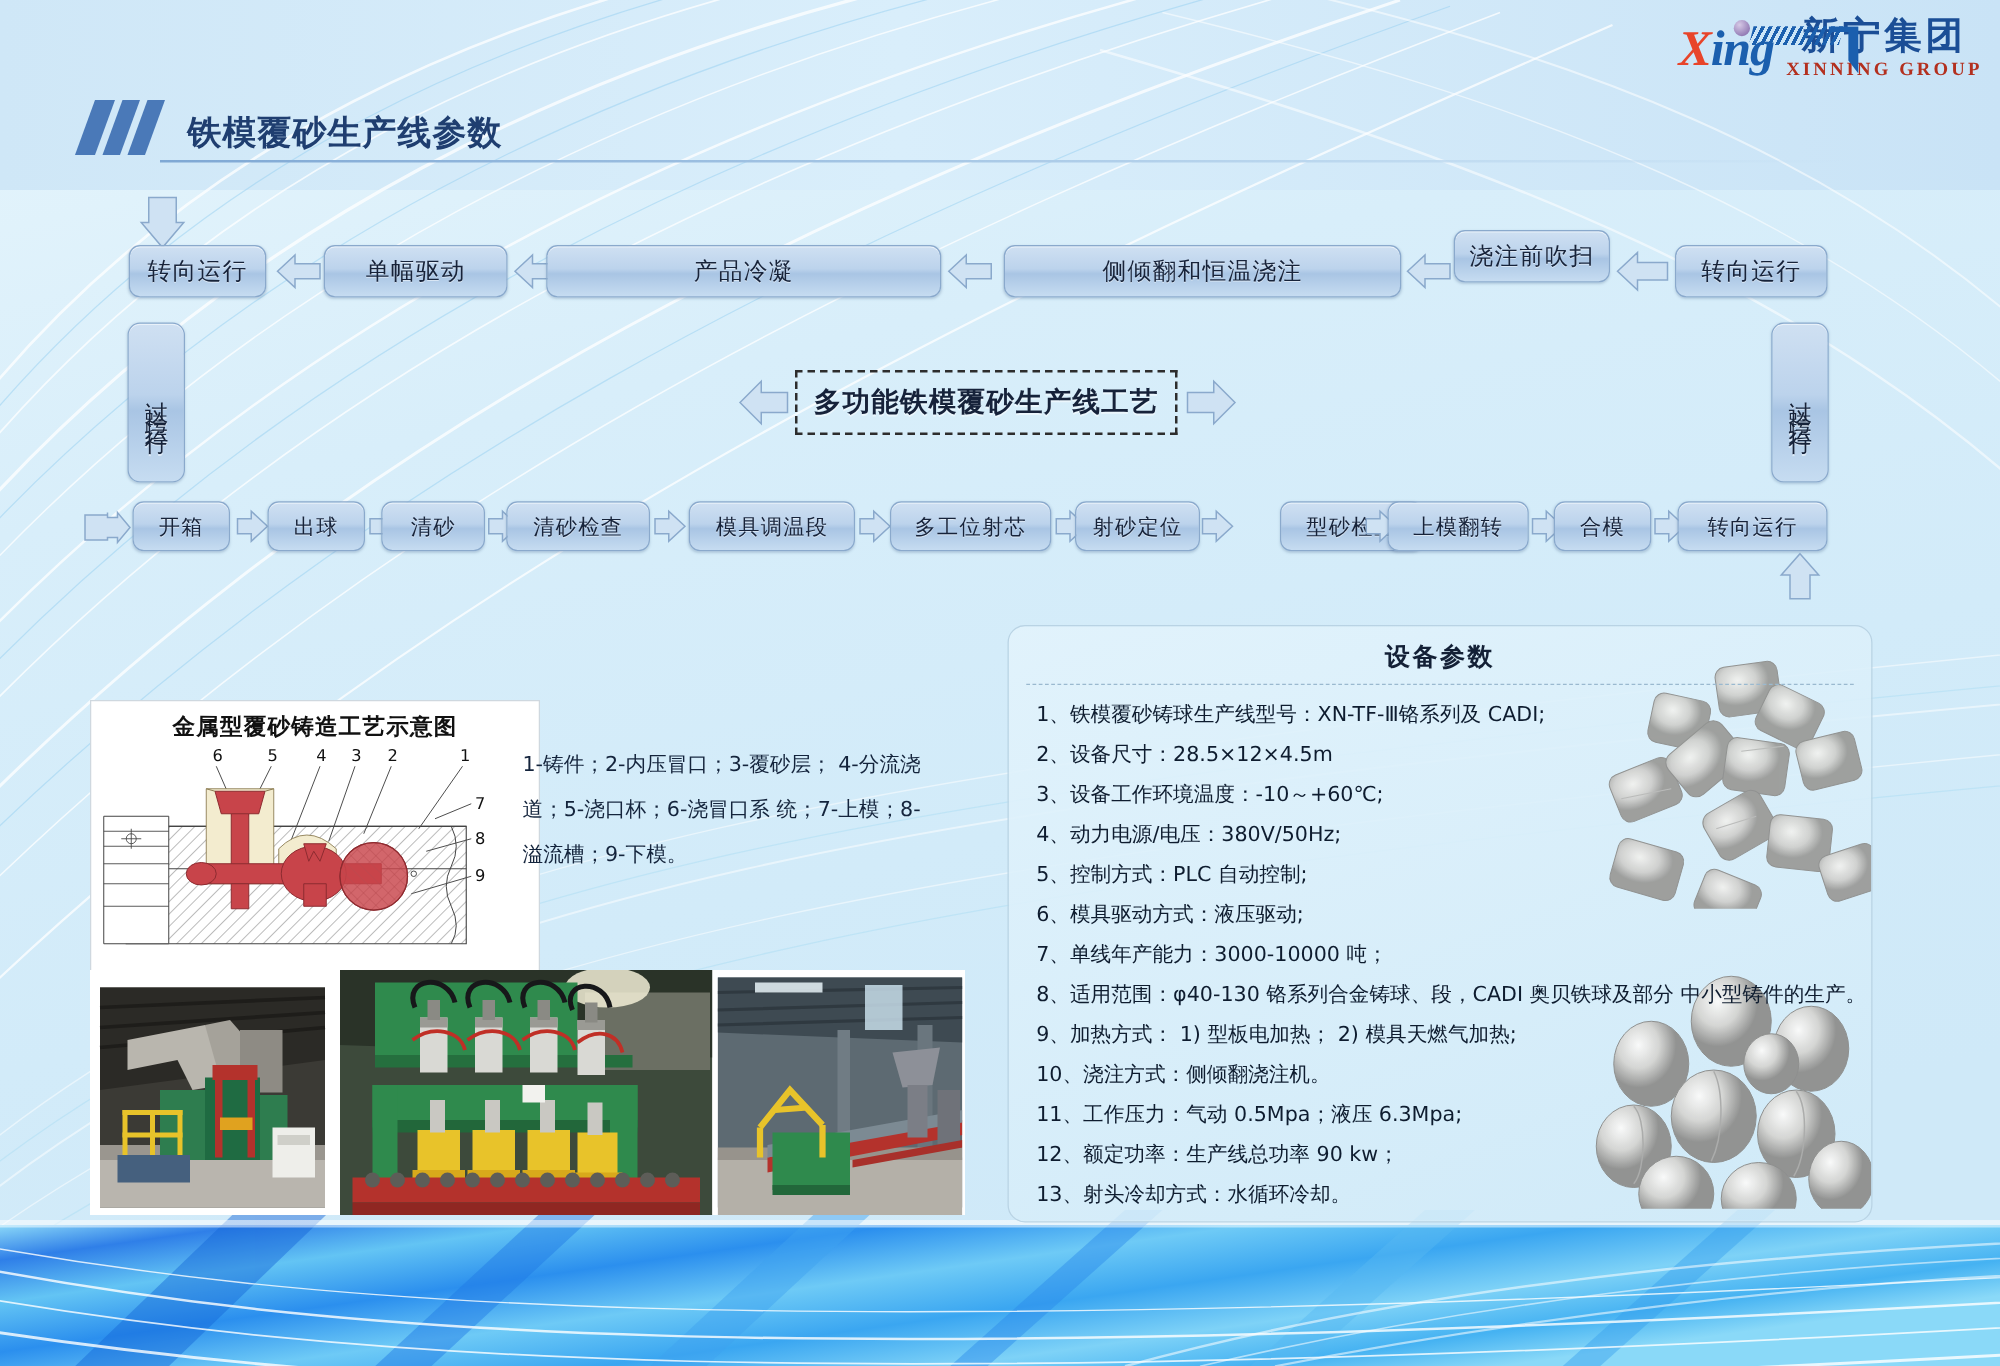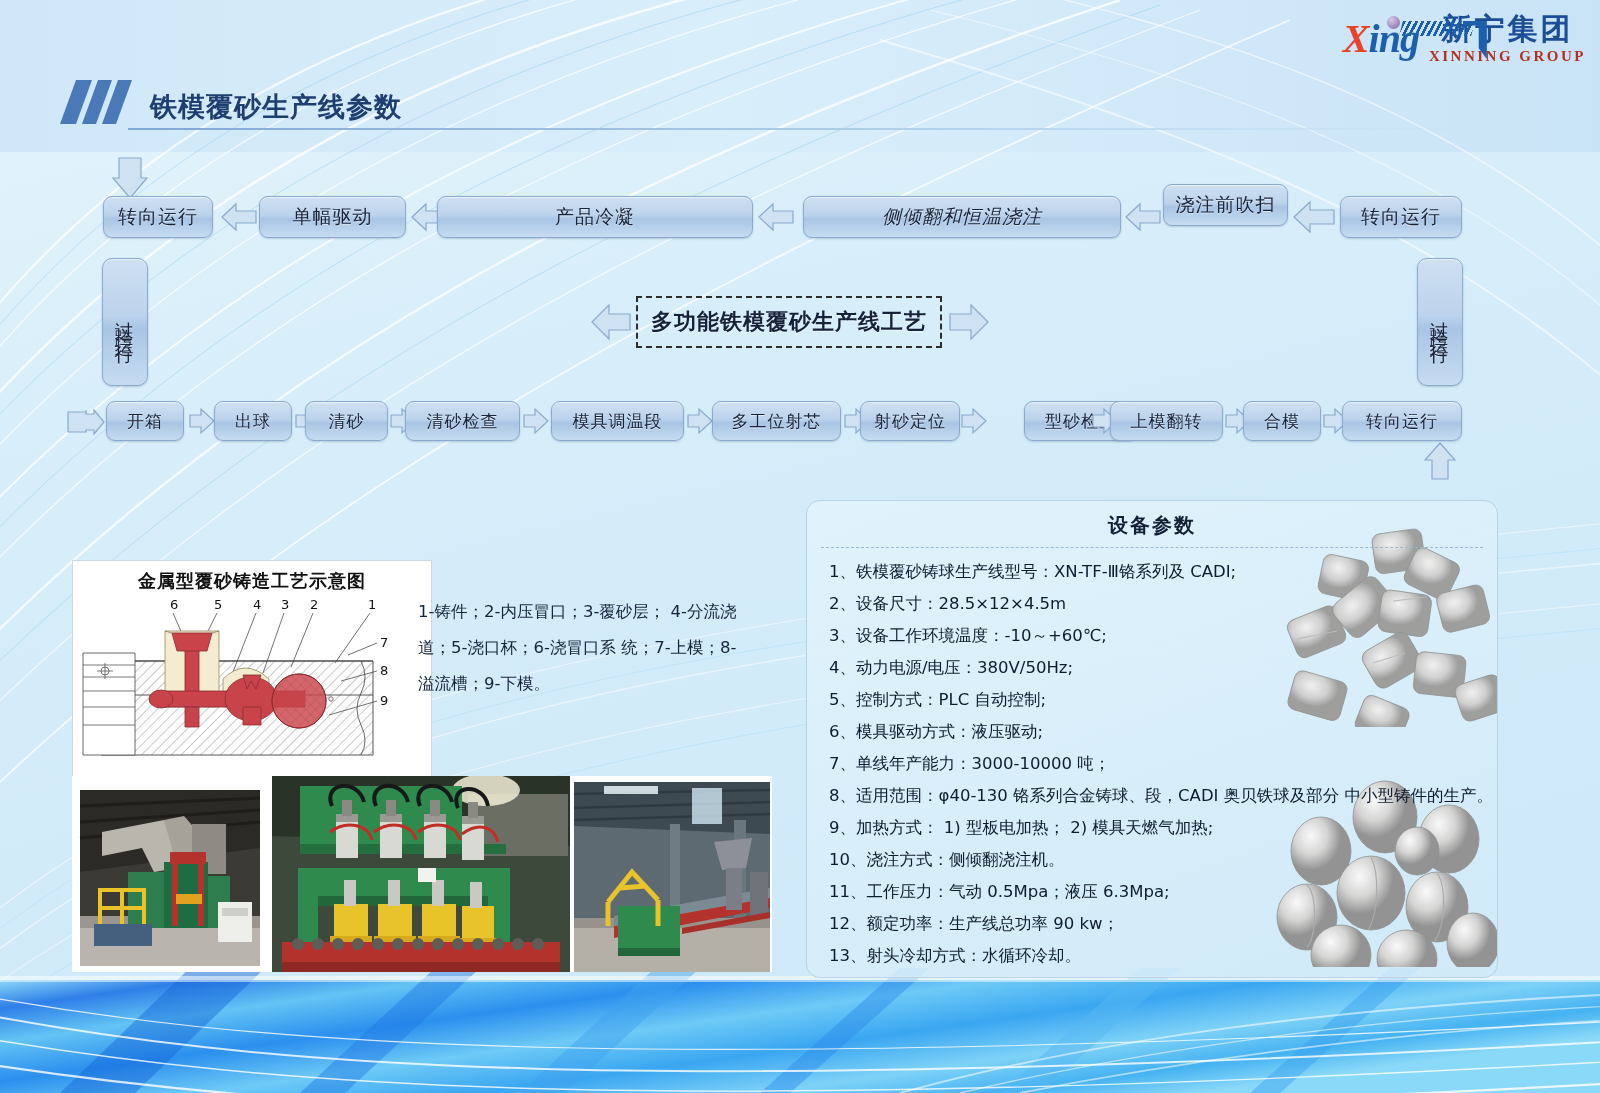--- a/index.html
+++ b/index.html
@@ -319,21 +319,21 @@
 
   <div class="node" style="left:437px; top:196px; width:316px; height:42px;justify-content:center;">
     <span>产品冷凝</span>
   </div>
   <div class="arrow" style="left:759px; top:204px;">
     <svg width="34" height="26" viewBox="0 0 34 26">
       <polygon points="0,13 14,0 14,7 34,7 34,19 14,19 14,26" fill="#cfe2f3" stroke="#8aa9cc" stroke-width="1.2"></polygon>
     </svg>
   </div>
 
-  <div class="node" style="left:803px; top:196px; width:318px; height:42px;font-style:italic;">
+  <div class="node" style="left:803px; top:196px; width:318px; height:42px;">
     <span>侧倾翻和恒温浇注</span>
   </div>
   <div class="arrow" style="left:1126px; top:204px;">
     <svg width="34" height="26" viewBox="0 0 34 26">
       <polygon points="0,13 14,0 14,7 34,7 34,19 14,19 14,26" fill="#cfe2f3" stroke="#8aa9cc" stroke-width="1.2"></polygon>
     </svg>
   </div>
 
   <div class="node" style="left:1163px; top:184px; width:125px; height:42px;">
     <span>浇注前吹扫</span>

